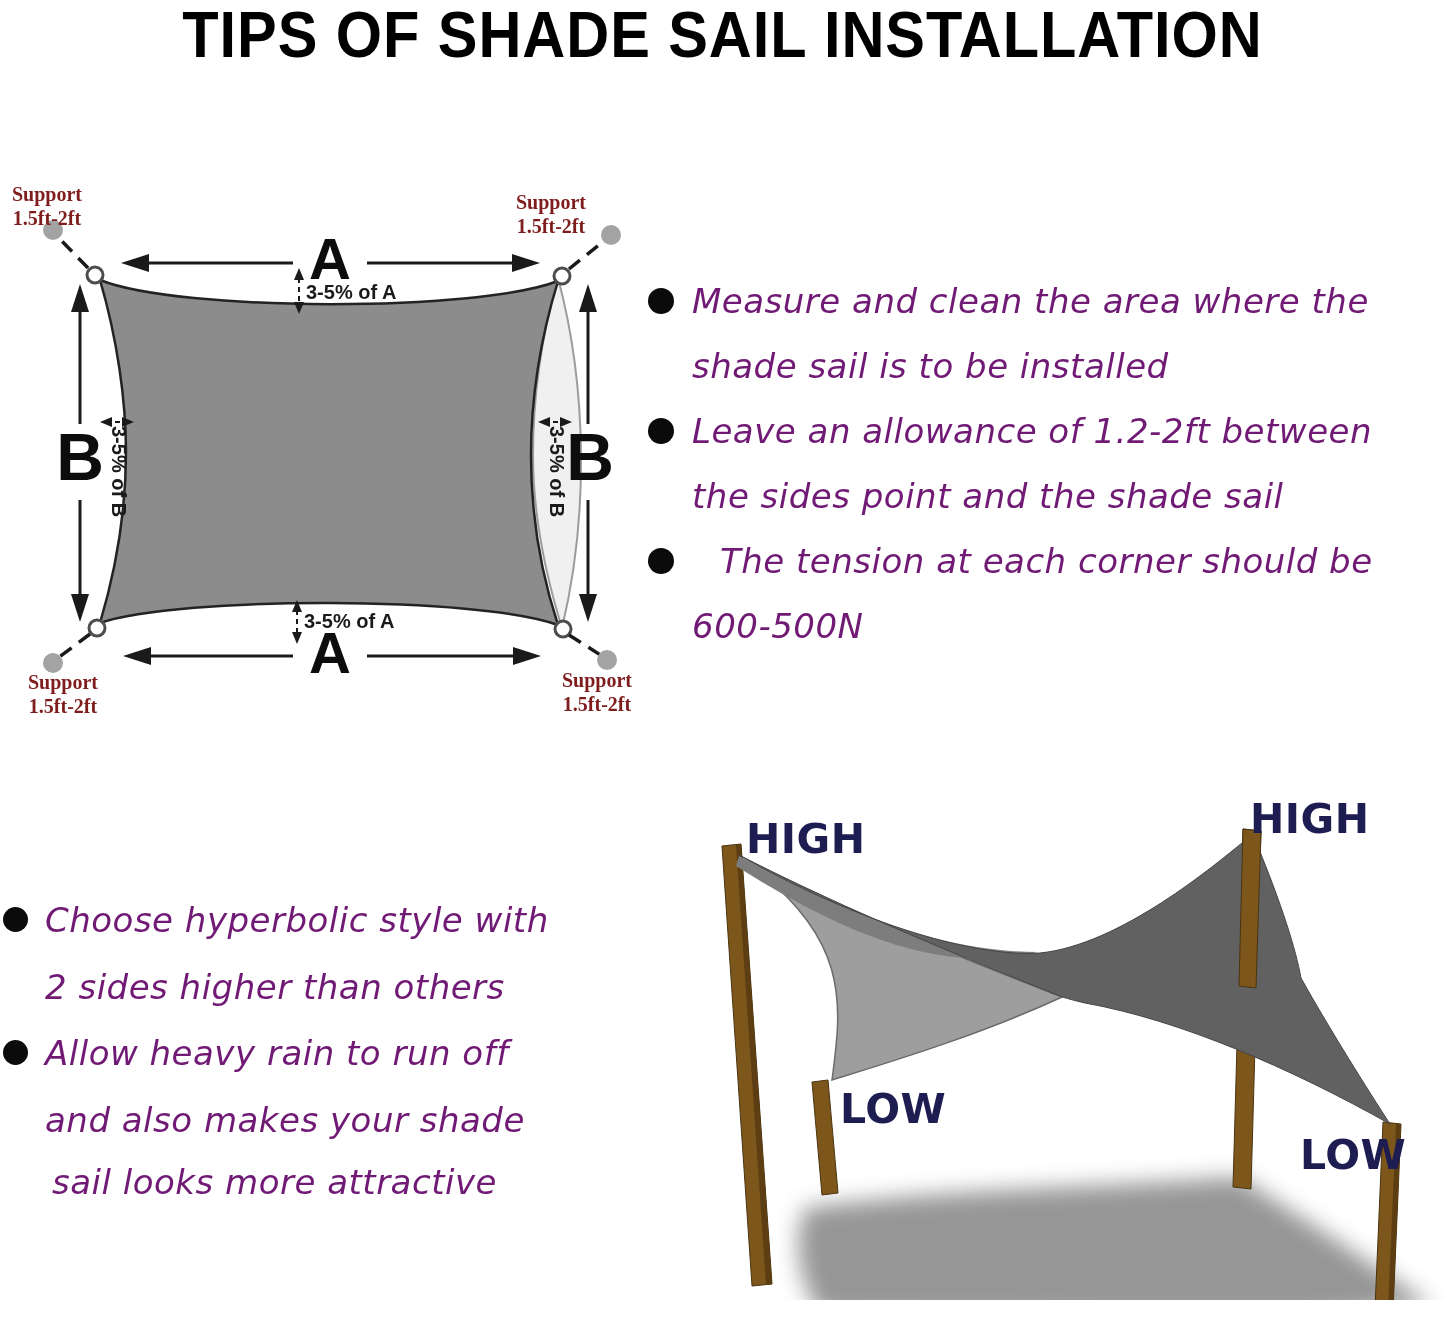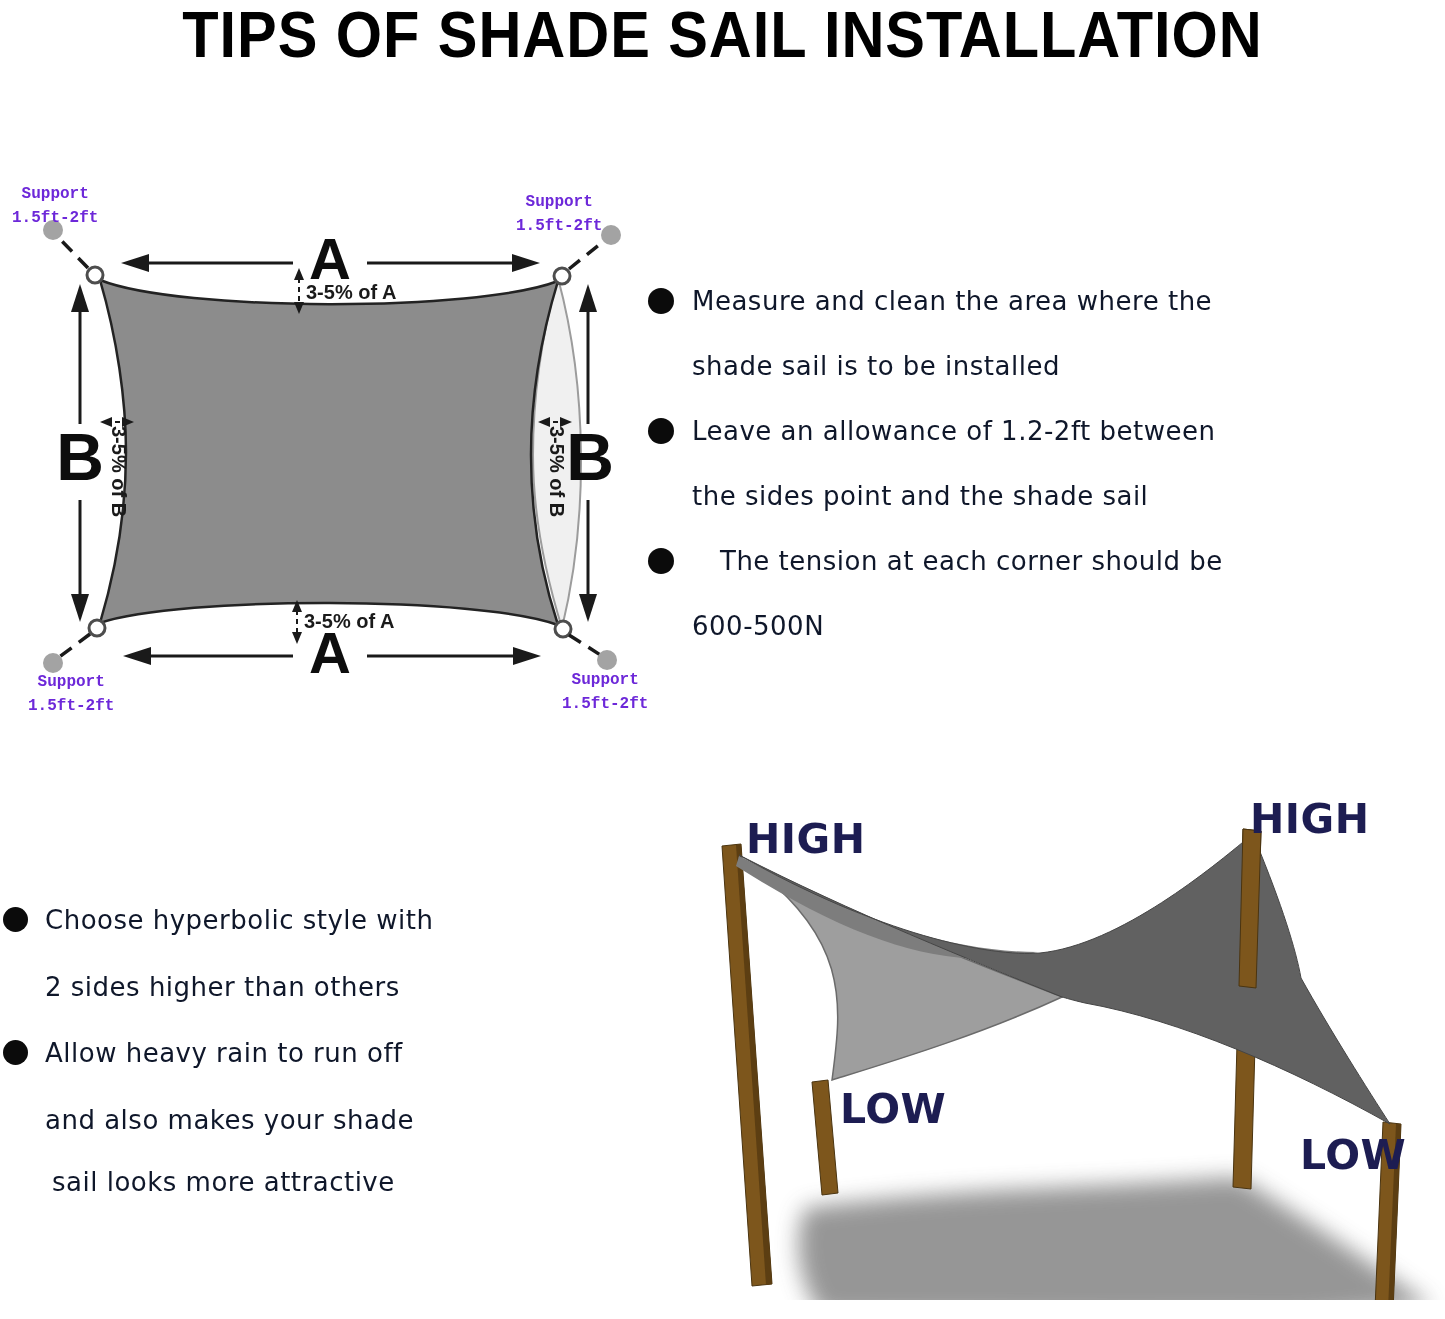--- a/index.html
+++ b/index.html
@@ -3,30 +3,30 @@
 <meta charset="utf-8">
 <style>
   html,body{margin:0;padding:0;background:#ffffff;}
   #canvas{position:relative;width:1445px;height:1300px;background:#ffffff;overflow:hidden;
           font-family:"DejaVu Sans",sans-serif;color:#111;}
   .abs{position:absolute;}
   #title{top:0;left:0;width:1445px;text-align:center;font-family:"Liberation Sans",sans-serif;
          font-weight:bold;font-size:64px;line-height:70px;color:#000;letter-spacing:1px;
          transform:scaleX(0.93);transform-origin:50% 0;white-space:nowrap;}
   svg{position:absolute;top:0;left:0;}
-  .support{font-family:Liberation Mono, monospace;font-weight:bold;font-size:16px;
-           line-height:24px;color:#6d28d9;text-align:center;white-space:nowrap;}
+  .support{font-family:Liberation Serif, serif;font-weight:bold;font-size:20px;
+           line-height:24px;color:#7f1d1d;text-align:center;white-space:nowrap;}
   .dimletter{font-family:"Liberation Sans",sans-serif;font-weight:bold;color:#0d0d0d;
              text-align:center;white-space:nowrap;}
   .dimA{font-size:58px;line-height:58px;width:80px;}
   .dimB{font-size:66px;line-height:66px;width:70px;}
   .sag{font-family:"Liberation Sans",sans-serif;font-weight:bold;font-size:20px;
        line-height:22px;color:#1a1a1a;white-space:nowrap;}
   .sag.vert{transform:rotate(90deg);transform-origin:0 0;}
-  .tipline{font-size:26px;line-height:44px;color:#0f172a;white-space:nowrap;letter-spacing:0.5px;}
+  .tipline{font-size:34px;line-height:44px;color:#701a75;white-space:nowrap;letter-spacing:0.5px;font-style:italic;}
   .dot{background:#0b0b0b;border-radius:50%;}
   .postlabel{font-size:41px;line-height:38px;color:#1d1d52;font-weight:bold;
              font-family:"DejaVu Sans",sans-serif;white-space:nowrap;letter-spacing:0.5px;}
 </style>
 </head>
 <body>
 
 <div id="canvas">
 
   <svg width="1445" height="1319" viewBox="0 0 1445 1319">

